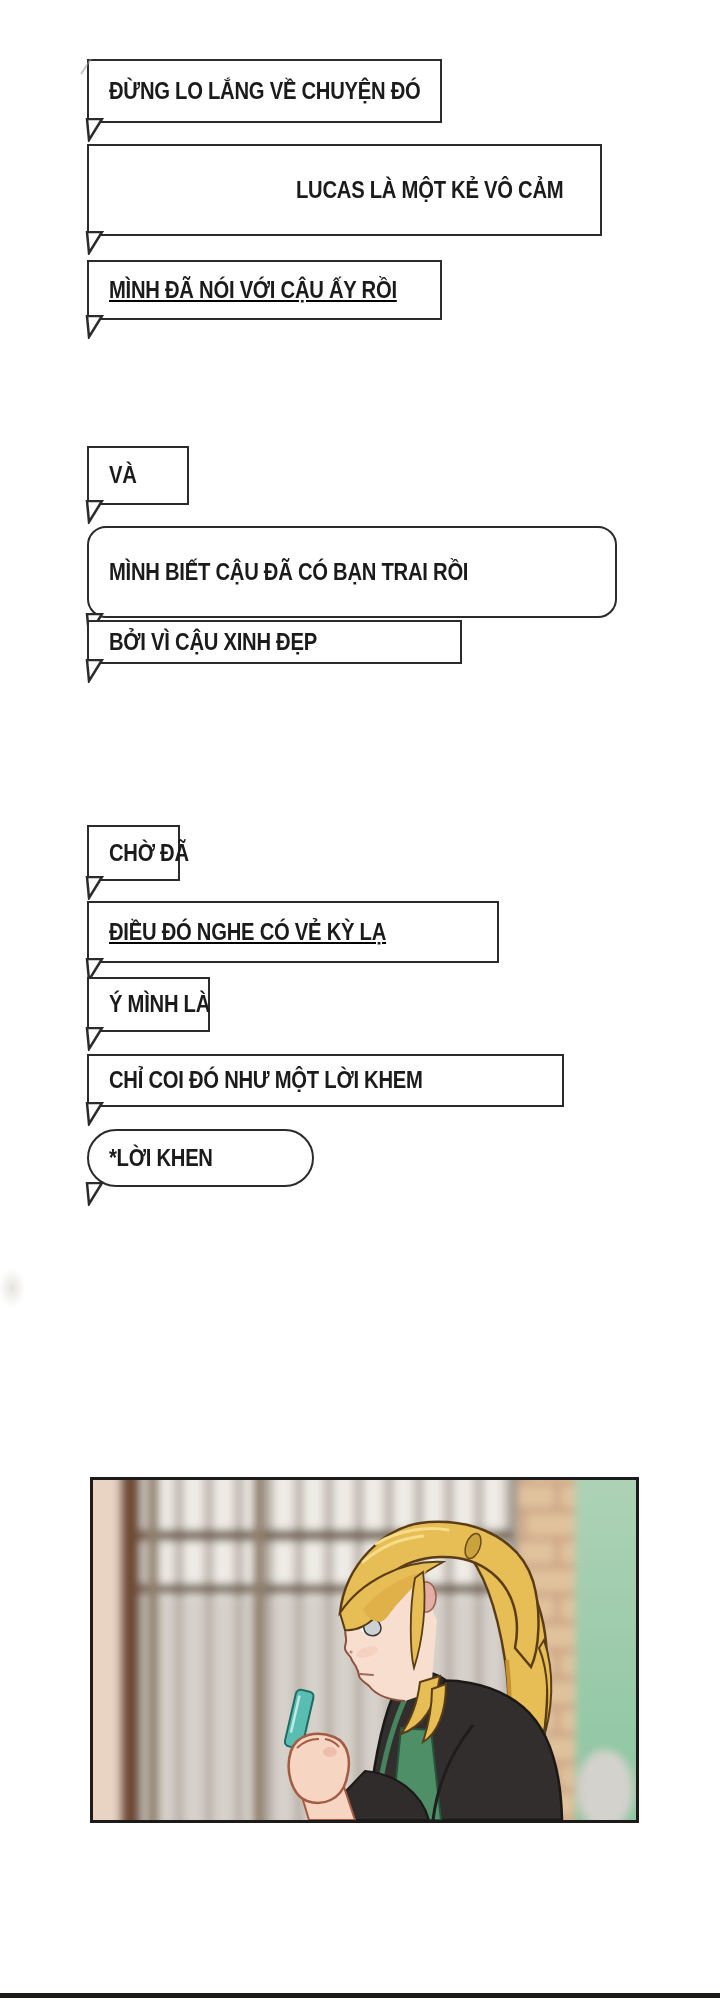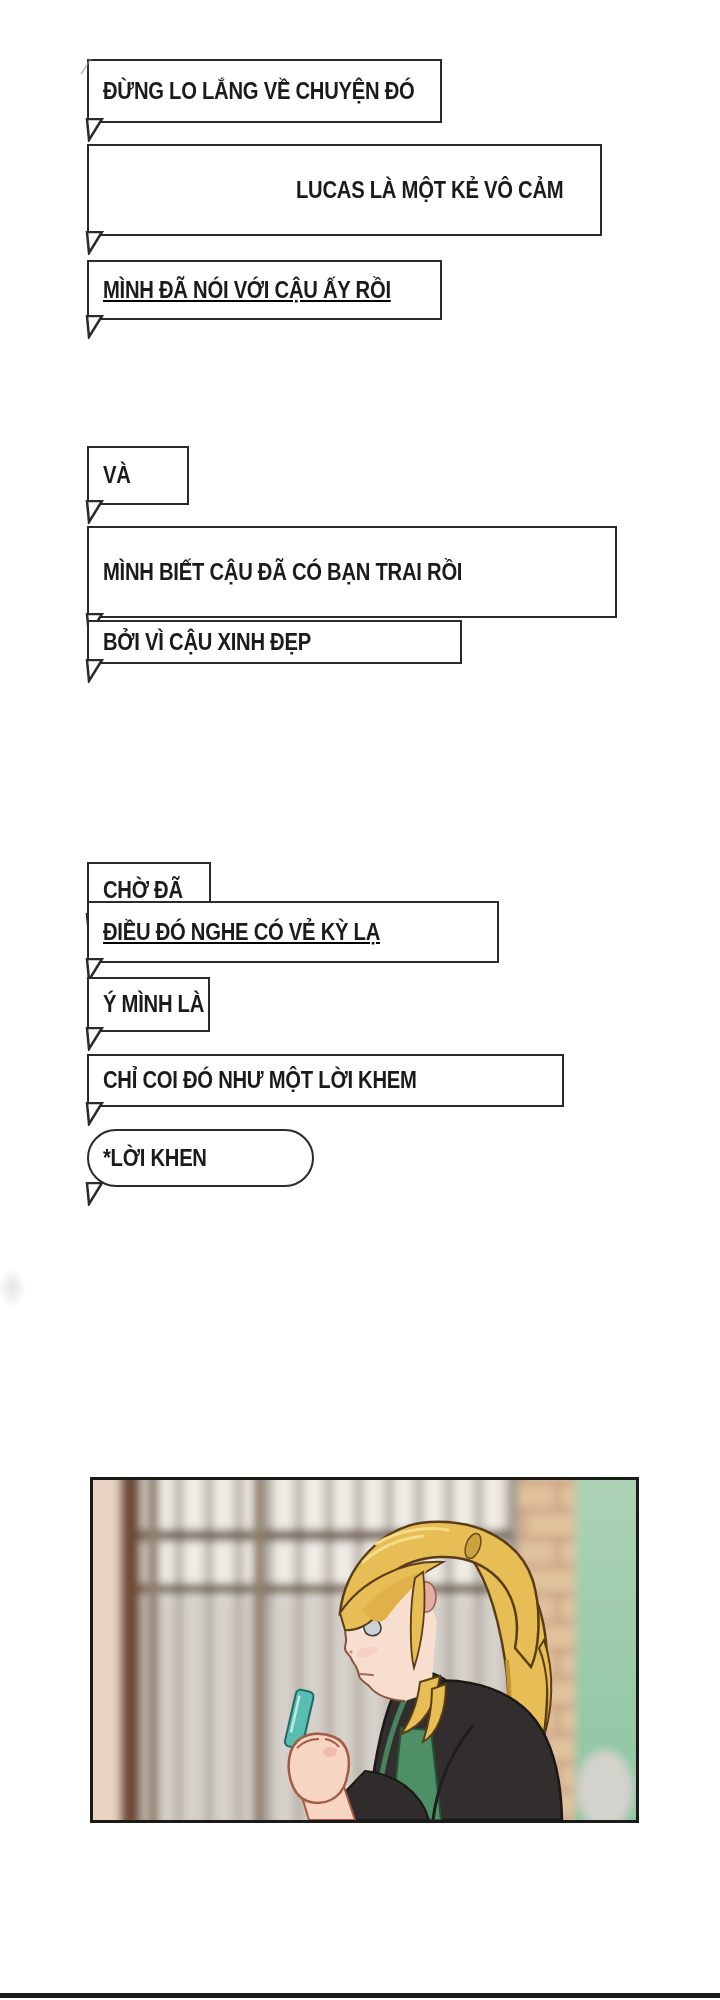--- a/index.html
+++ b/index.html
@@ -2,21 +2,21 @@
 <html><head>
 <meta charset="utf-8">
 <style>
   html,body{margin:0;padding:0;}
   body{
     width:720px;height:2000px;position:relative;background:#ffffff;
     font-family:"Liberation Sans","DejaVu Sans",sans-serif;overflow:hidden;
   }
   .bubble{
     position:absolute;left:87px;background:#ffffff;border:2px solid #2b2b2b;
-    display:flex;align-items:center;box-sizing:border-box;padding-left:14px;
+    display:flex;align-items:center;box-sizing:border-box;padding-left:20px;
   }
   .bubble-text{
     font-weight:700;font-size:23px;color:#1b1b1b;letter-spacing:-0.3px;
     transform:scaleX(0.88);transform-origin:left center;white-space:nowrap;
   }
   .tail{position:absolute;left:-4px;bottom:-21px;width:24px;height:24px;}
   .notch{position:absolute;left:-12px;top:-4px;width:16px;height:20px;opacity:.55;}
   .smudge{
     position:absolute;left:-6px;top:1262px;width:36px;height:52px;border-radius:50%;
     background:radial-gradient(closest-side,#e7e4e0 0%,rgba(231,228,224,0) 75%);
@@ -55,35 +55,35 @@
     </svg>
 </div>
 
 <div class="bubble" style="top:446px;width:102px;height:59px;">
   <span class="bubble-text">VÀ</span>
   <svg class="tail" viewBox="0 0 24 24">
       <polygon points="2,1 17,1 4,22" fill="#ffffff" stroke="#2b2b2b" stroke-width="2.5"></polygon>
     </svg>
 </div>
 
-<div class="bubble" style="top:526px;width:530px;height:92px;">
+<div class="bubble" style="top:526px;width:530px;height:92px;border-radius:19px;">
   <span class="bubble-text">MÌNH BIẾT CẬU ĐÃ CÓ BẠN TRAI RỒI</span>
   <svg class="tail" viewBox="0 0 24 24">
       <polygon points="2,1 17,1 4,22" fill="#ffffff" stroke="#2b2b2b" stroke-width="2.5"></polygon>
     </svg>
 </div>
 
 <div class="bubble" style="top:620px;width:375px;height:44px;">
   <span class="bubble-text">BỞI VÌ CẬU XINH ĐẸP</span>
   <svg class="tail" viewBox="0 0 24 24">
       <polygon points="2,1 17,1 4,22" fill="#ffffff" stroke="#2b2b2b" stroke-width="2.5"></polygon>
     </svg>
 </div>
 
-<div class="bubble" style="top:862px;width:124px;height:56px;text-align:right;">
+<div class="bubble" style="top:825px;width:93px;height:56px;text-align:right;">
   <span class="bubble-text">CHỜ ĐÃ</span>
   <svg class="tail" viewBox="0 0 24 24">
       <polygon points="2,1 17,1 4,22" fill="#ffffff" stroke="#2b2b2b" stroke-width="2.5"></polygon>
     </svg>
 </div>
 
 <div class="bubble" style="top:901px;width:412px;height:62px;text-decoration:underline;">
   <span class="bubble-text">ĐIỀU ĐÓ NGHE CÓ VẺ KỲ LẠ</span>
   <svg class="tail" viewBox="0 0 24 24">
       <polygon points="2,1 17,1 4,22" fill="#ffffff" stroke="#2b2b2b" stroke-width="2.5"></polygon>

